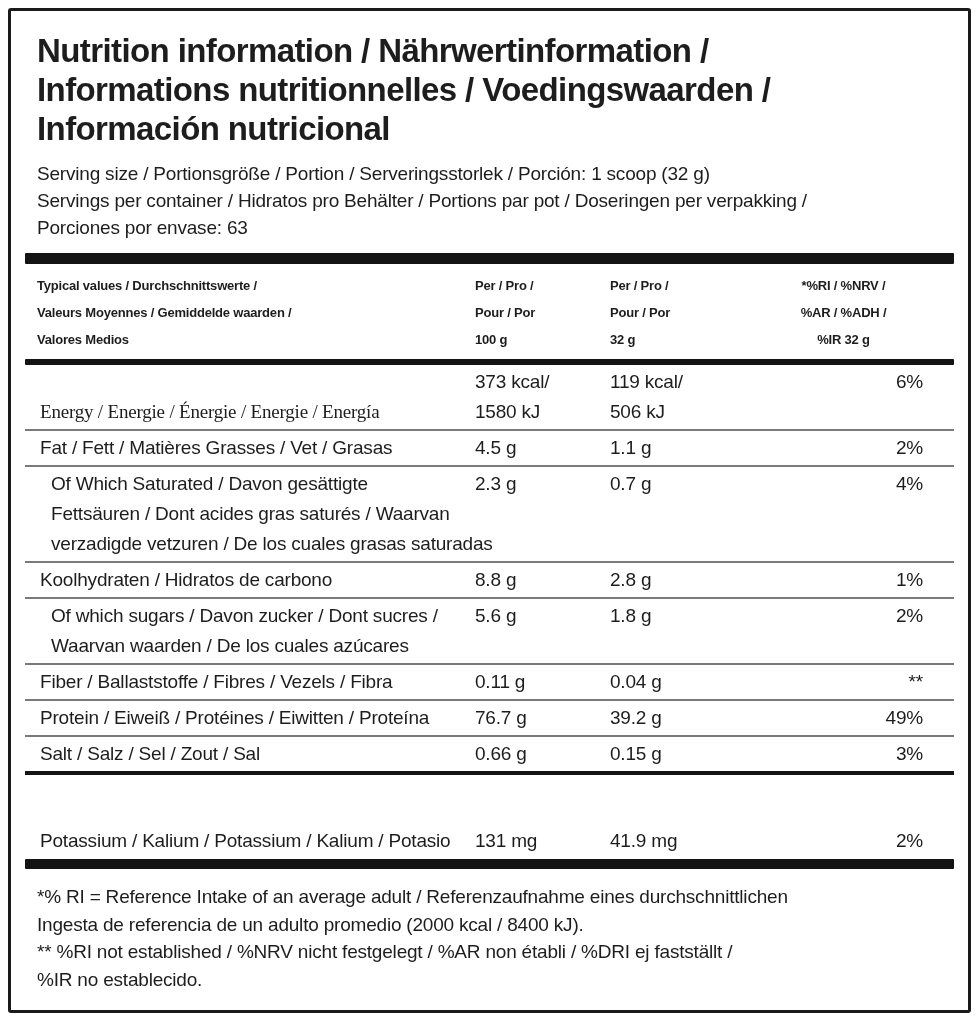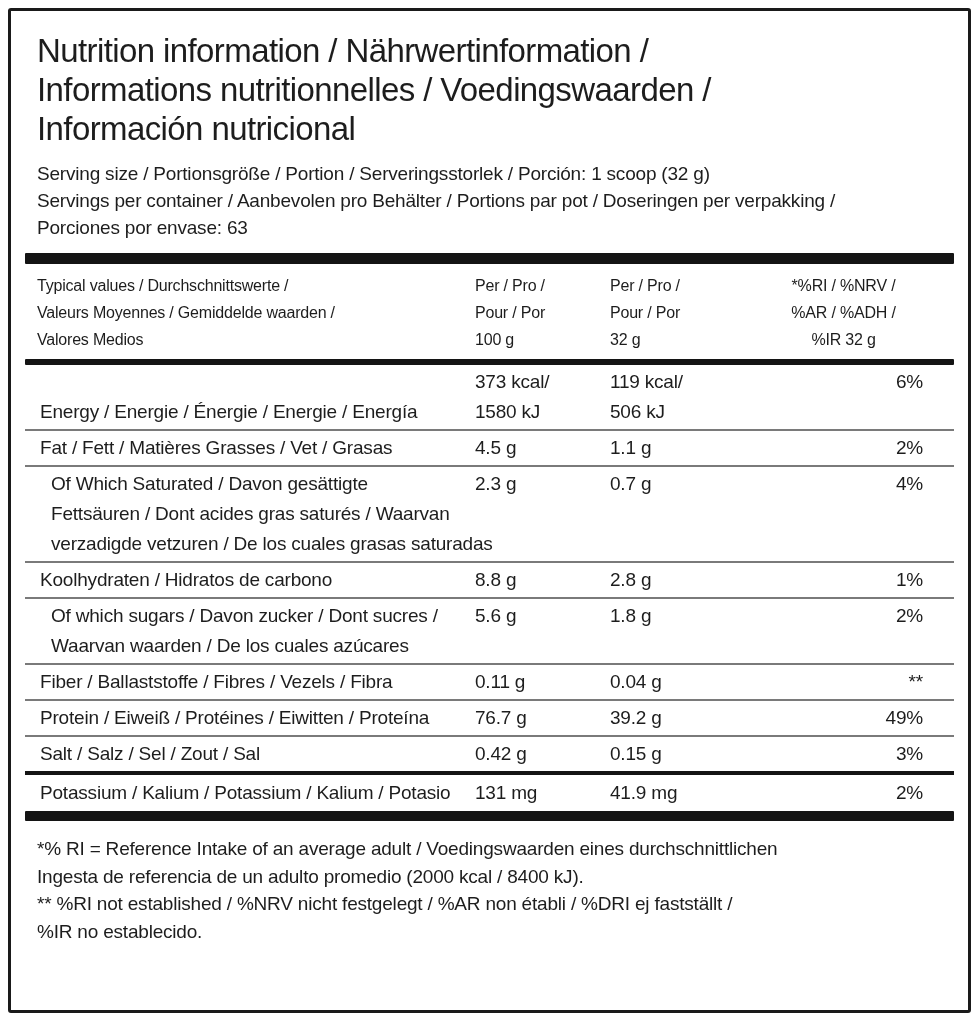--- a/index.html
+++ b/index.html
@@ -8,65 +8,65 @@
     font-family:"Liberation Sans", sans-serif;color:#1d1d1d;
     -webkit-font-smoothing:antialiased;
   }
   .frame{
     position:absolute;top:8px;left:8px;right:9px;bottom:9px;
     border:3px solid #1a1a1a;border-radius:3px;
     padding:0 14px;box-sizing:border-box;overflow:hidden;background:#fff;
   }
   .nowrap{white-space:nowrap;}
   
-  .title{margin:20px 0 0 12px;font-size:33px;font-weight:normal;line-height:39px;letter-spacing:-0.6px;}
+  .title{margin:20px 0 0 12px;font-size:33px;font-weight:bold;line-height:39px;letter-spacing:-0.6px;}
   
   .serving{margin:12px 0 0 12px;font-size:19px;line-height:27px;letter-spacing:-0.2px;}
   
   .bar{background:#141414;border-radius:1px;}
   .bar-top{height:11px;margin-top:12px;}
   .bar-head{height:6px;}
   .bar-bottom{height:10px;}
   .sep{height:2px;background:#7a7a7a;}
   .sep-med{height:4px;background:#141414;}
   
   .thead{
     display:grid;grid-template-columns:450px 135px 134px 1fr;
-    padding:8px 0 6px 0;font-size:16px;font-weight:normal;line-height:27px;letter-spacing:-0.2px;
+    padding:8px 0 6px 0;font-size:13px;font-weight:bold;line-height:27px;letter-spacing:-0.2px;
   }
   .thead .c1{padding-left:12px;}
   .trow{
     display:grid;grid-template-columns:450px 135px 134px 1fr;
     padding:2px 0;font-size:19px;line-height:30px;letter-spacing:-0.2px;
   }
-  .trow.tall{padding:3px 0;}
+  .trow.tall{padding:3px 0;margin-top:48px;}
   .trow .c1{padding-left:15px;}
   .trow.indent .c1{padding-left:26px;}
   .c2,.c3{text-align:left;}
   .c4{text-align:right;}
   .thead .c4{padding-right:11px;text-align:center;}
   .trow .c4{padding-right:31px;}
-  .cell-bottom{align-self:end;}
+  .cell-bottom{align-self:end;font-family:Liberation Serif, serif;}
   
   .footnote{margin:14px 0 0 12px;font-size:19px;line-height:27.5px;letter-spacing:-0.2px;}
 </style>
 </head>
 <body>
 
 <div class="frame">
 
   <div class="title">
     <div class="nowrap">Nutrition information / Nährwertinformation /</div>
     <div class="nowrap">Informations nutritionnelles / Voedingswaarden /</div>
     <div class="nowrap">Información nutricional</div>
   </div>
 
   <div class="serving">
     <div class="nowrap">Serving size / Portionsgröße / Portion / Serveringsstorlek / Porción: 1 scoop (32 g)</div>
-    <div class="nowrap">Servings per container / Aanbevolen pro Behälter / Portions par pot / Doseringen per verpakking /</div>
+    <div class="nowrap">Servings per container / Hidratos pro Behälter / Portions par pot / Doseringen per verpakking /</div>
     <div class="nowrap">Porciones por envase: 63</div>
   </div>
 
   <div class="bar bar-top"></div>
 
   <div class="thead">
     <div class="c1">
       <div class="nowrap">Typical values / Durchschnittswerte /</div>
       <div class="nowrap">Valeurs Moyennes / Gemiddelde waarden /</div>
       <div class="nowrap">Valores Medios</div>
@@ -205,21 +205,21 @@
       <div class="nowrap">49%</div>
     </div>
   </div>
   <div class="sep"></div>
 
   <div class="trow">
     <div class="c1">
       <div class="nowrap">Salt / Salz / Sel / Zout / Sal</div>
     </div>
     <div class="c2">
-      <div class="nowrap">0.42 g</div>
+      <div class="nowrap">0.66 g</div>
     </div>
     <div class="c3">
       <div class="nowrap">0.15 g</div>
     </div>
     <div class="c4">
       <div class="nowrap">3%</div>
     </div>
   </div>
   <div class="sep-med"></div>
 
@@ -234,19 +234,19 @@
       <div class="nowrap">41.9 mg</div>
     </div>
     <div class="c4">
       <div class="nowrap">2%</div>
     </div>
   </div>
 
   <div class="bar bar-bottom"></div>
 
   <div class="footnote">
-    <div class="nowrap">*% RI = Reference Intake of an average adult / Voedingswaarden eines durchschnittlichen</div>
+    <div class="nowrap">*% RI = Reference Intake of an average adult / Referenzaufnahme eines durchschnittlichen</div>
     <div class="nowrap">Ingesta de referencia de un adulto promedio (2000 kcal / 8400 kJ).</div>
     <div class="nowrap">** %RI not established / %NRV nicht festgelegt / %AR non établi / %DRI ej fastställt /</div>
     <div class="nowrap">%IR no establecido.</div>
   </div>
 
 </div>
 
 </body></html>

